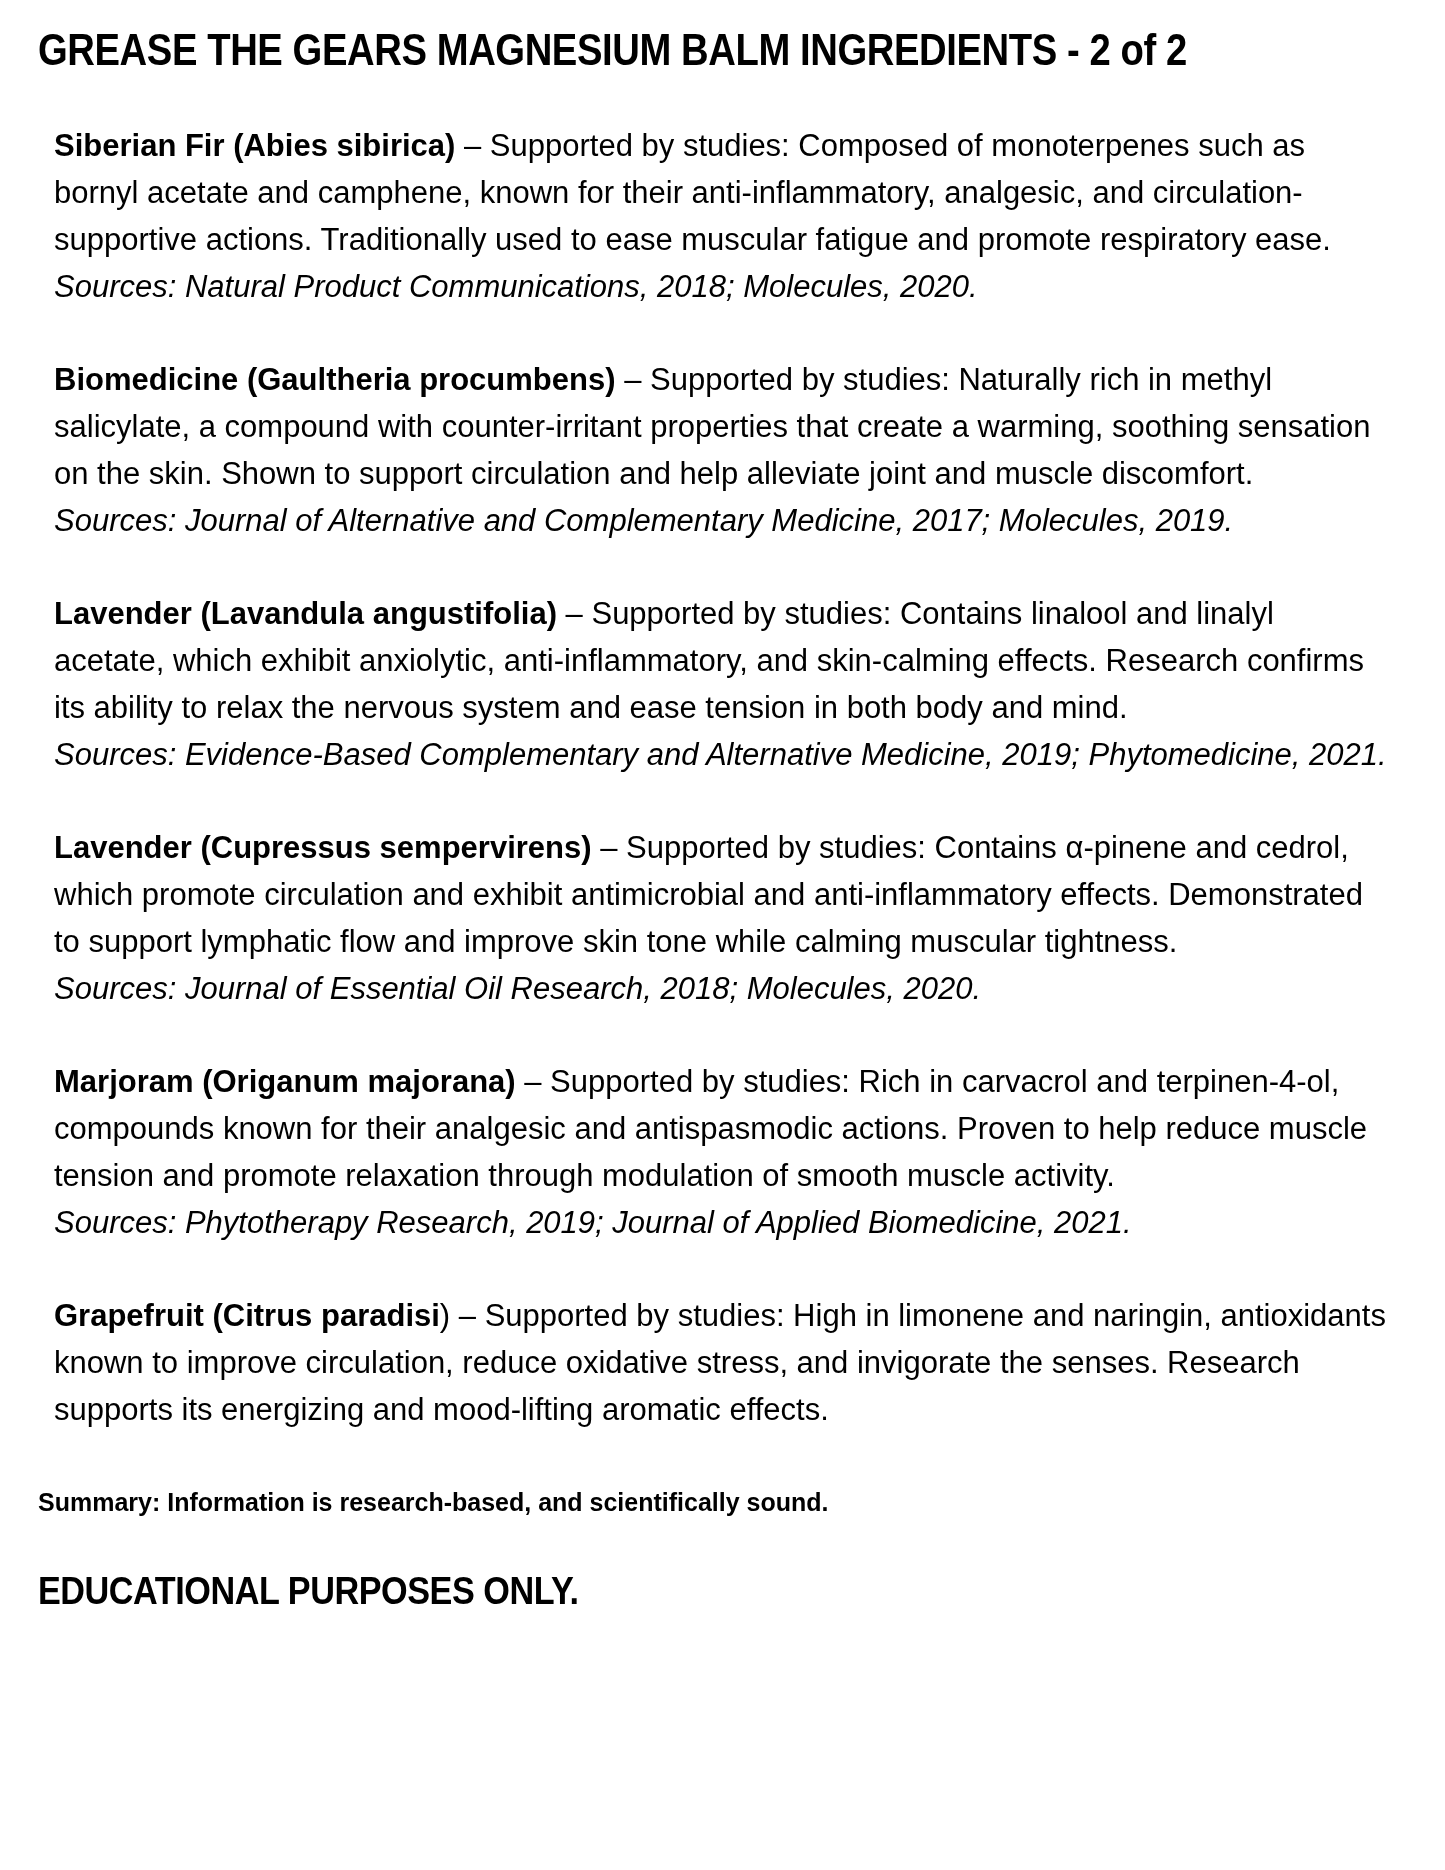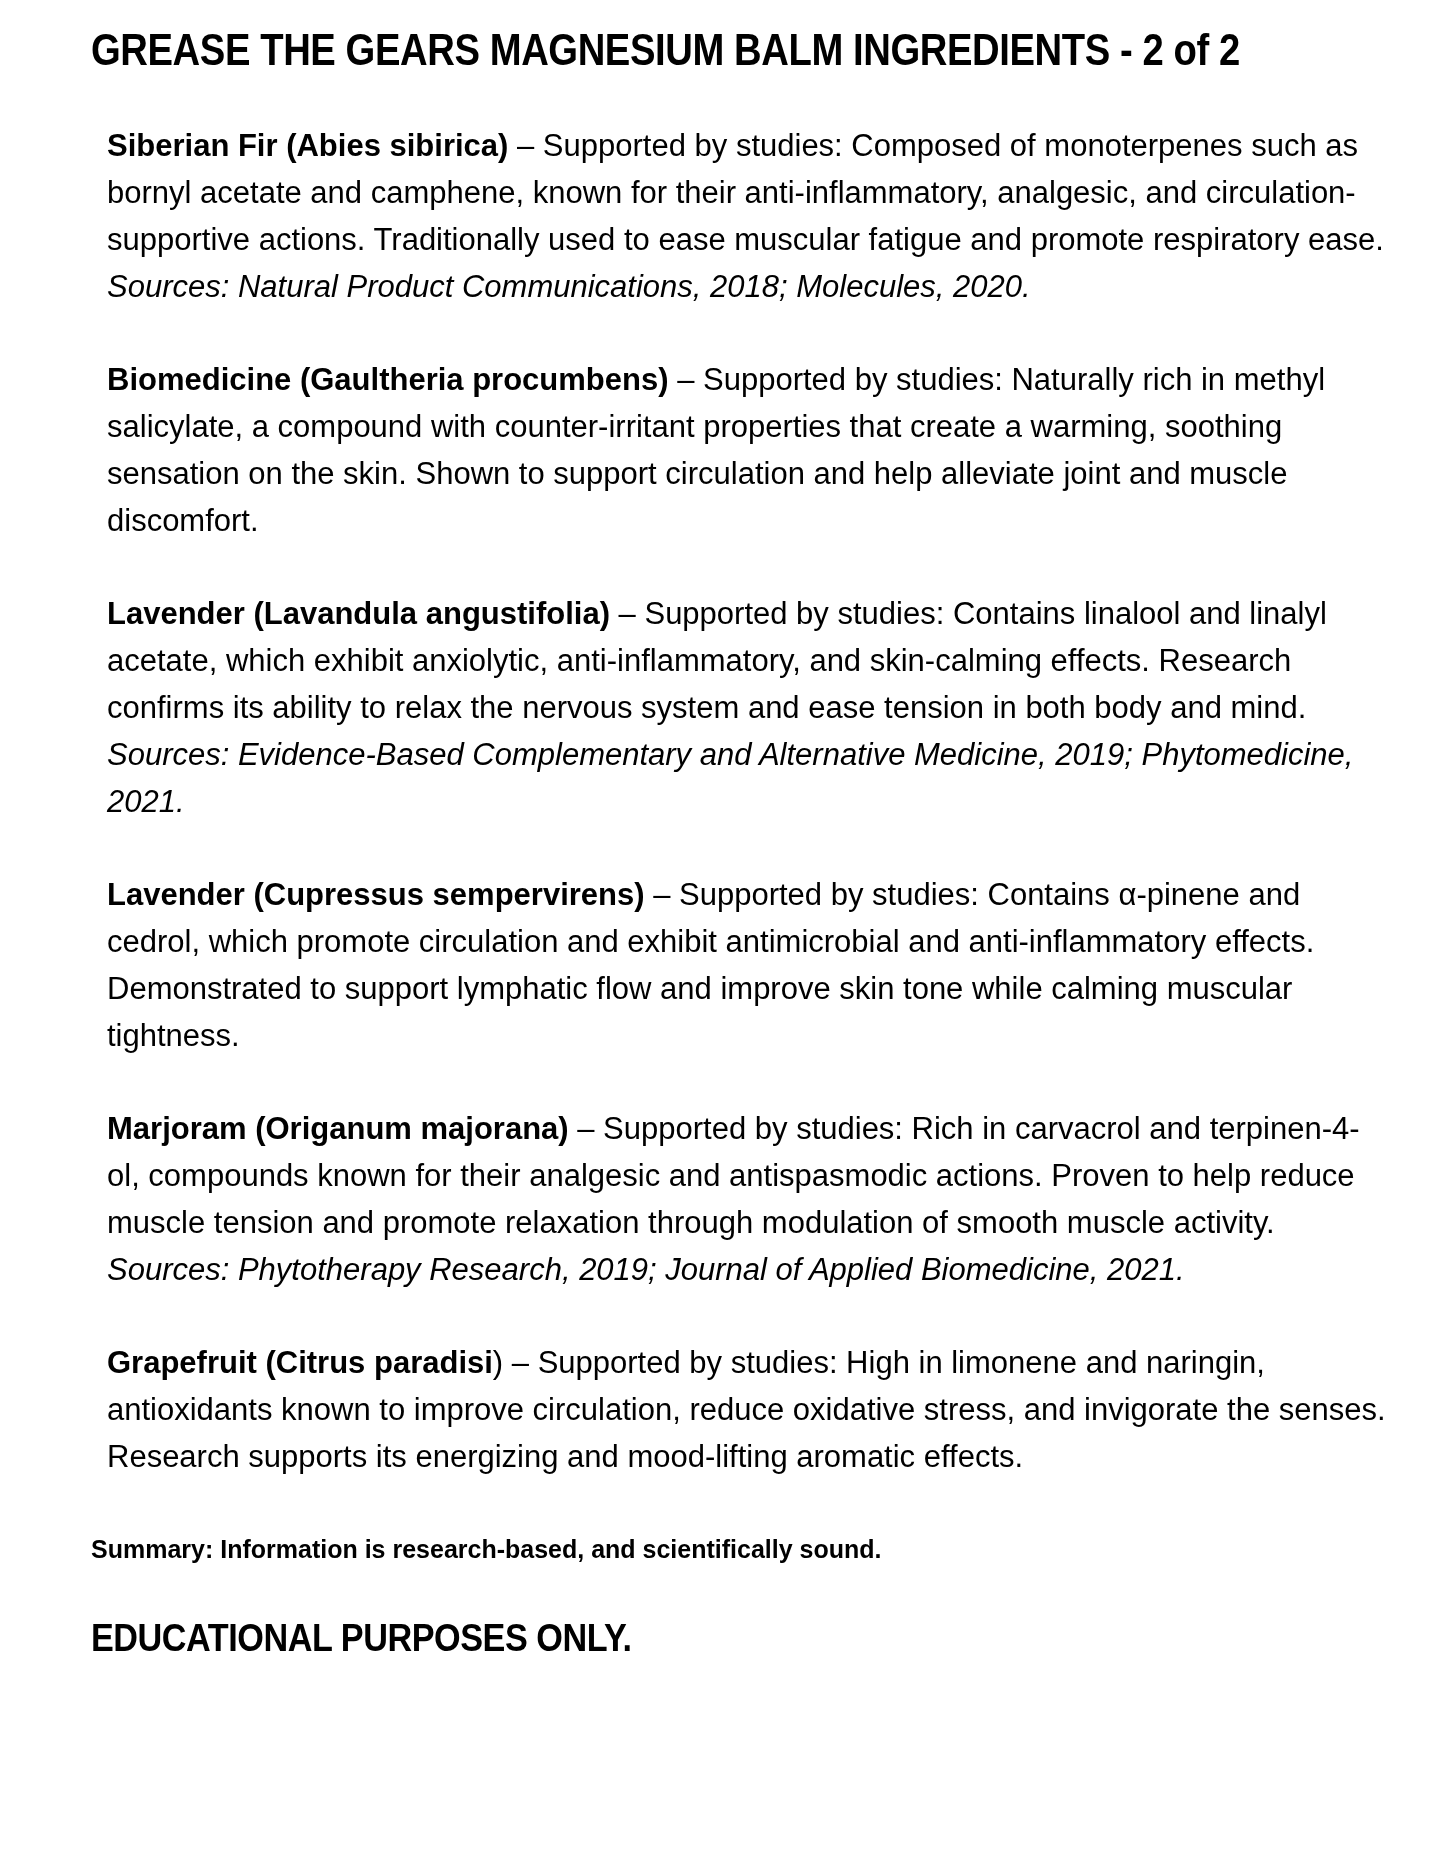--- a/index.html
+++ b/index.html
@@ -7,21 +7,21 @@
     padding: 0;
     background: #ffffff;
   }
   .page {
     position: relative;
     width: 1445px;
     min-height: 1870px;
     box-sizing: border-box;
     background: #ffffff;
     color: #000000;
-    padding: 24px 58px 40px 91px;
+    padding: 24px 58px 40px 38px;
     font-family: "Liberation Sans", sans-serif;
     overflow: hidden;
   }
   .title {
     margin: 0 0 46px 0;
     font-size: 45px;
     font-weight: 700;
     letter-spacing: -0.5px;
     white-space: nowrap;
     transform: scaleX(0.85);
@@ -68,29 +68,31 @@
 
   <h1 class="title">GREASE THE GEARS MAGNESIUM BALM INGREDIENTS - 2 of 2</h1>
 
   <div class="section">
     <p class="body-text"><strong>Siberian Fir (Abies sibirica)</strong><span> – Supported by studies: Composed of monoterpenes such as bornyl acetate and camphene, known for their anti-inflammatory, analgesic, and circulation-supportive actions. Traditionally used to ease muscular fatigue and promote respiratory ease.</span></p>
     <p class="sources-text">Sources: Natural Product Communications, 2018; Molecules, 2020.</p>
   </div>
 
   <div class="section">
     <p class="body-text"><strong>Biomedicine (Gaultheria procumbens)</strong><span> – Supported by studies: Naturally rich in methyl salicylate, a compound with counter-irritant properties that create a warming, soothing sensation on the skin. Shown to support circulation and help alleviate joint and muscle discomfort.</span></p>
+    <p class="sources-text">Sources: Journal of Alternative and Complementary Medicine, 2017; Molecules, 2019.</p>
   </div>
 
   <div class="section">
     <p class="body-text"><strong>Lavender (Lavandula angustifolia)</strong><span> – Supported by studies: Contains linalool and linalyl acetate, which exhibit anxiolytic, anti-inflammatory, and skin-calming effects. Research confirms its ability to relax the nervous system and ease tension in both body and mind.</span></p>
     <p class="sources-text">Sources: Evidence-Based Complementary and Alternative Medicine, 2019; Phytomedicine, 2021.</p>
   </div>
 
   <div class="section">
     <p class="body-text"><strong>Lavender (Cupressus sempervirens)</strong><span> – Supported by studies: Contains α-pinene and cedrol, which promote circulation and exhibit antimicrobial and anti-inflammatory effects. Demonstrated to support lymphatic flow and improve skin tone while calming muscular tightness.</span></p>
+    <p class="sources-text">Sources: Journal of Essential Oil Research, 2018; Molecules, 2020.</p>
   </div>
 
   <div class="section">
     <p class="body-text"><strong>Marjoram (Origanum majorana)</strong><span> – Supported by studies: Rich in carvacrol and terpinen-4-ol, compounds known for their analgesic and antispasmodic actions. Proven to help reduce muscle tension and promote relaxation through modulation of smooth muscle activity.</span></p>
     <p class="sources-text">Sources: Phytotherapy Research, 2019; Journal of Applied Biomedicine, 2021.</p>
   </div>
 
   <div class="section">
     <p class="body-text"><strong>Grapefruit (Citrus paradisi</strong><span>) – Supported by studies: High in limonene and naringin, antioxidants known to improve circulation, reduce oxidative stress, and invigorate the senses. Research supports its energizing and mood-lifting aromatic effects.</span></p>
   </div>

